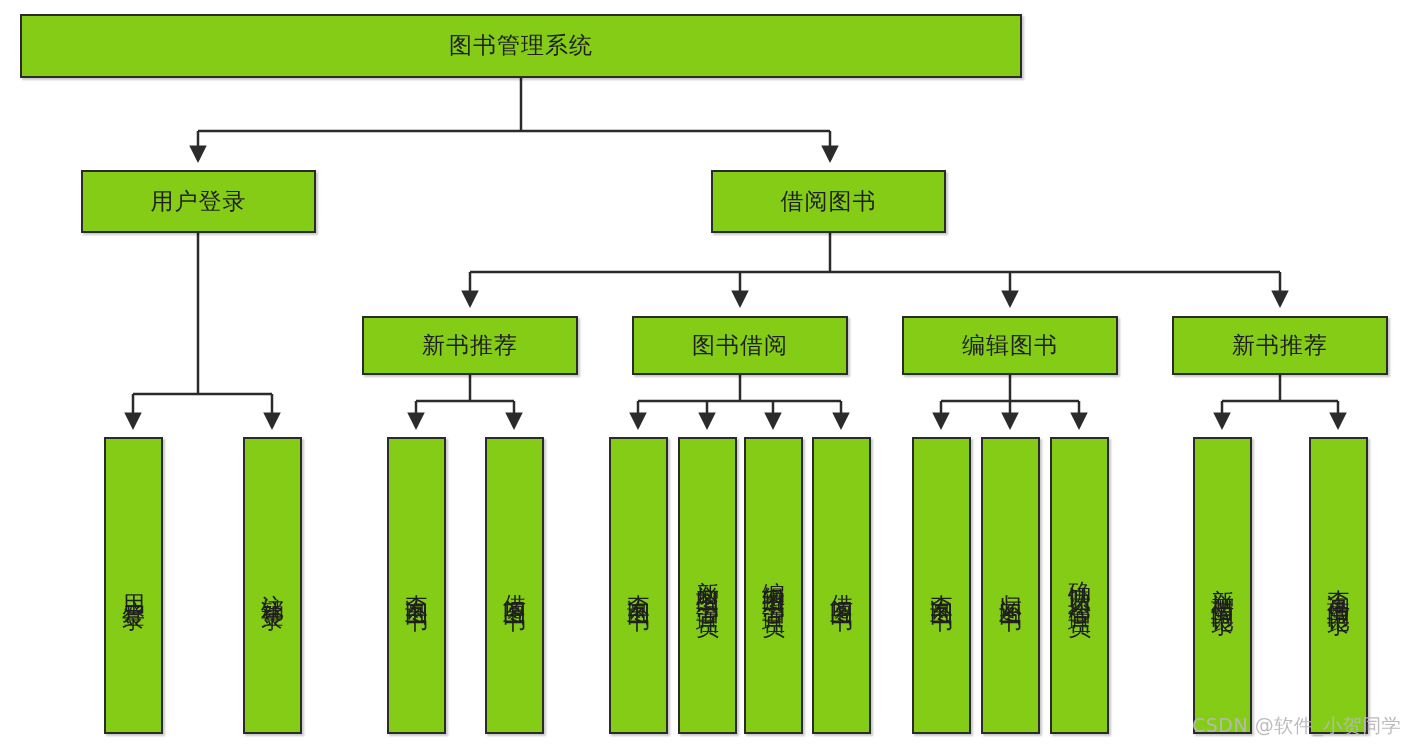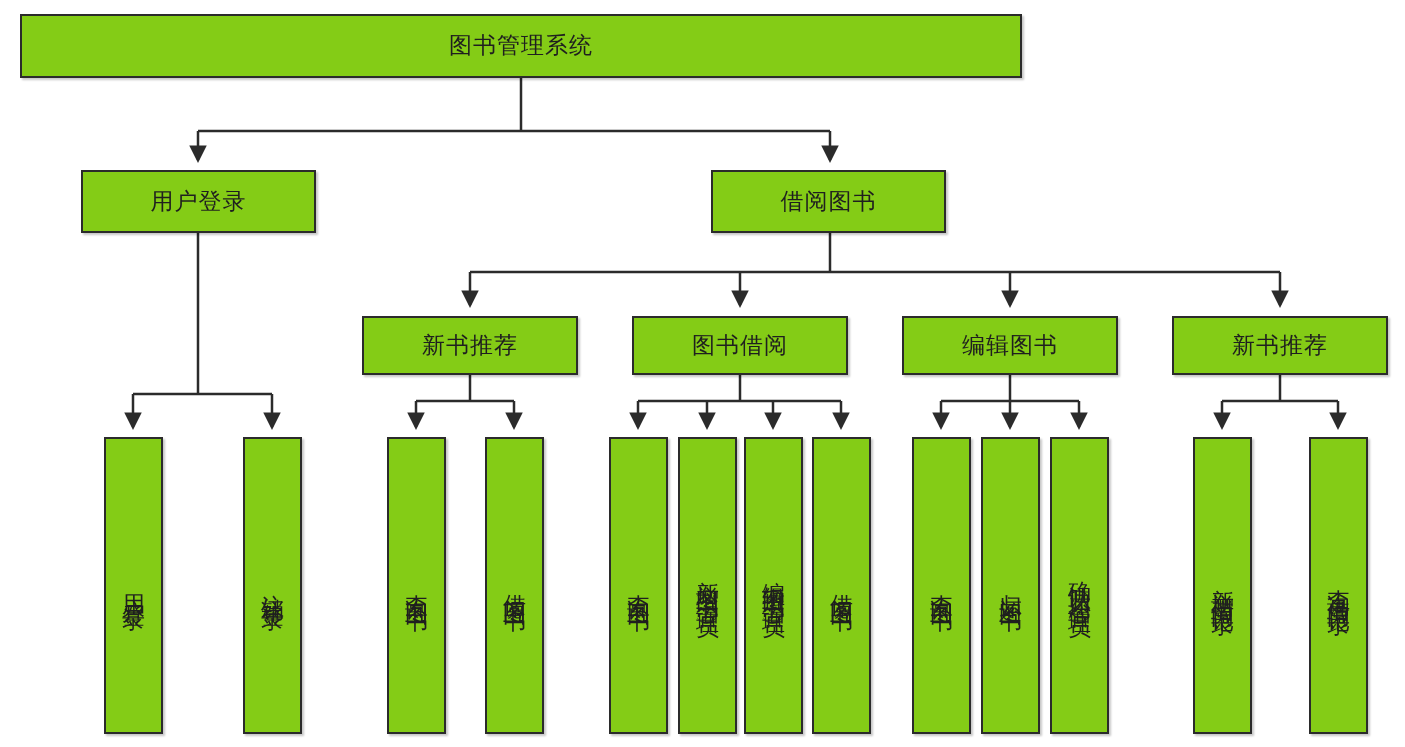--- a/index.html
+++ b/index.html
@@ -193,14 +193,15 @@
   </div>
 
   <div class="node node-v" style="left:1193px; top:437px; width:59px; height:297px;">
     <span class="node-label">新增借阅记录</span>
   </div>
 
   <div class="node node-v" style="left:1309px; top:437px; width:59px; height:297px;">
     <span class="node-label">查询借阅记录</span>
   </div>
 
+  <div class="watermark" style="left:1192px; top:713px;">CSDN @软件_小贺同学</div>
 
 </div>
 
 </body></html>

